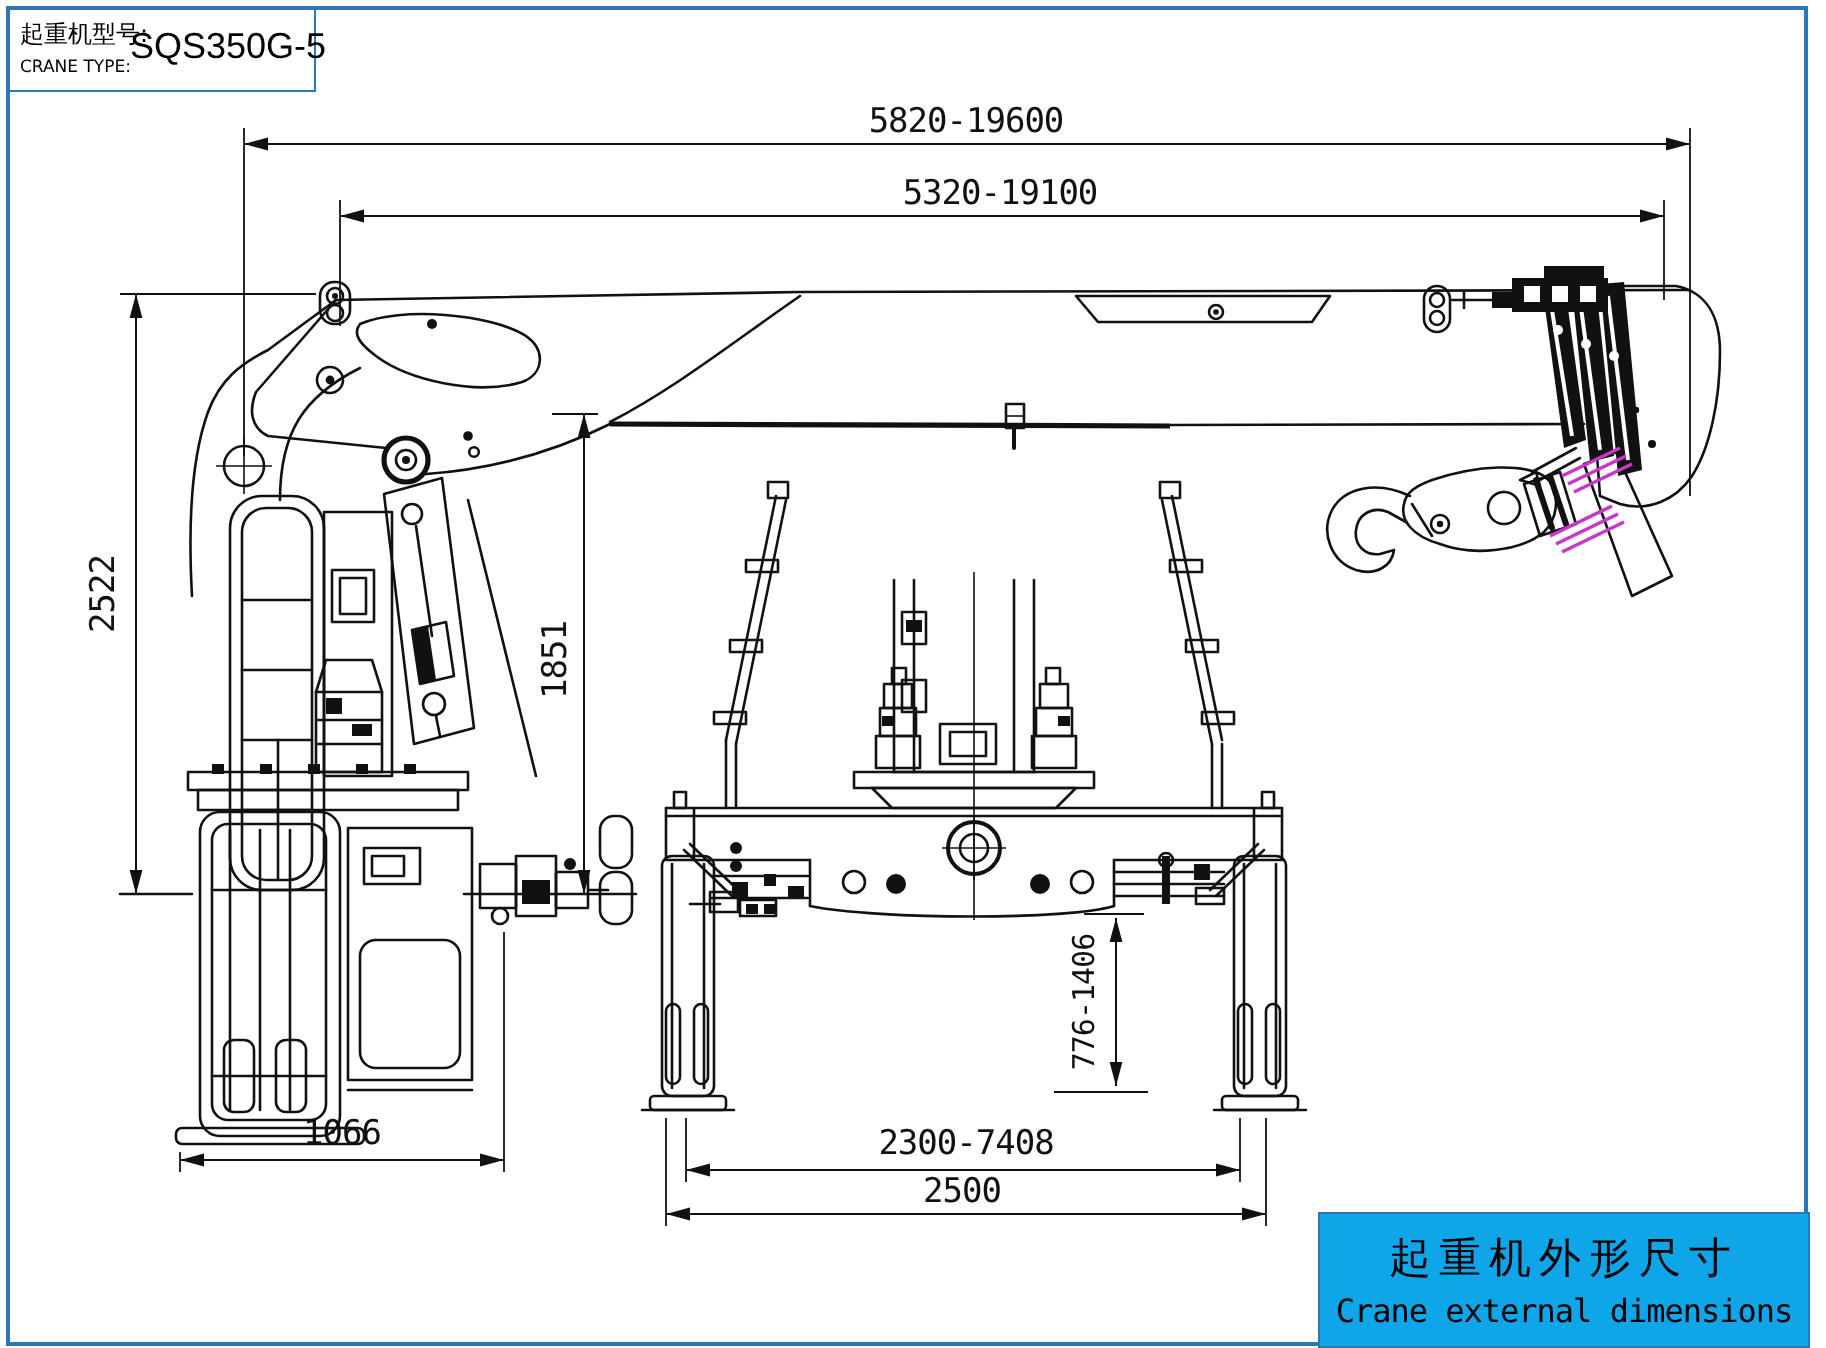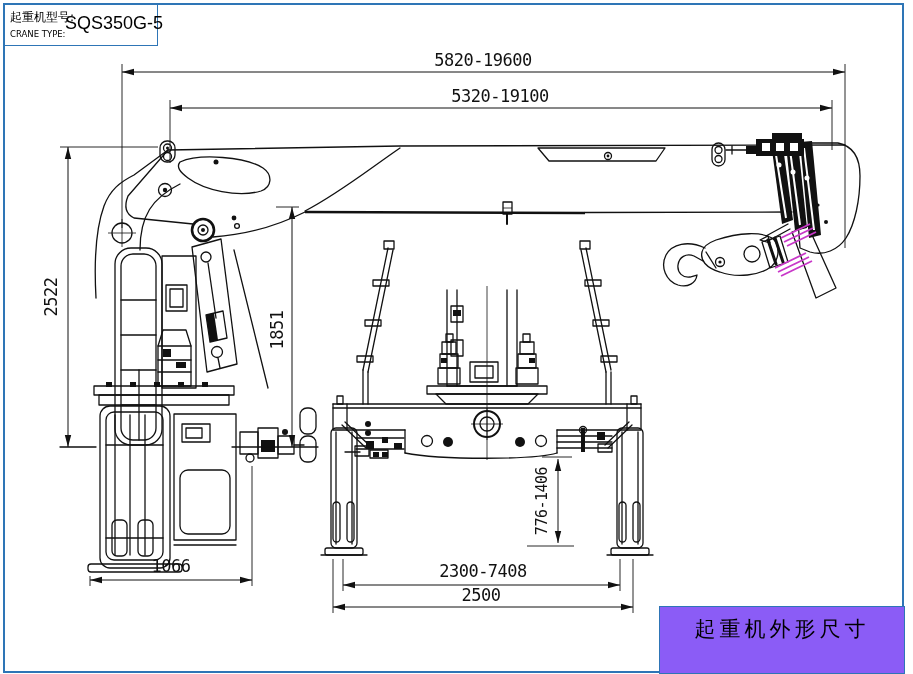--- a/index.html
+++ b/index.html
@@ -21,21 +21,21 @@
   .wht{stroke:#fff;stroke-width:2;fill:none;}
   .dl{stroke:var(--line);stroke-width:1;fill:none;}
   .ext{stroke:var(--line);stroke-width:0.9;fill:none;}
   .mag{stroke:var(--magenta);stroke-width:1.8;fill:none;}
   .title-box{position:absolute;left:4px;top:4px;width:154px;height:42px;background:#fff;
              border:1.5px solid var(--border);box-sizing:border-box;}
   .title-zh{position:absolute;left:5px;top:4px;font-size:12px;font-weight:normal;color:#000;white-space:nowrap;}
   .title-en{position:absolute;left:5px;top:24px;font-size:8.5px;font-weight:normal;color:#000;white-space:nowrap;}
   .title-val{position:absolute;left:60px;top:8px;font-size:18px;color:#000;
              font-family:Liberation Sans, sans-serif;white-space:nowrap;}
-  .caption-box{position:absolute;left:659px;top:606px;width:246px;height:68px;background:#8b5cf6;
+  .caption-box{position:absolute;left:659px;top:606px;width:246px;height:68px;background:#0ea5e9;
                border:1.5px solid var(--border);box-sizing:border-box;text-align:center;}
   .caption-zh{margin-top:8px;font-size:21px;color:#000;letter-spacing:4px;white-space:nowrap;}
   .caption-en{margin-top:3px;font-size:16px;color:#000;white-space:nowrap;
               font-family:"DejaVu Sans Mono","Liberation Mono",monospace;letter-spacing:-0.5px;}
 </style>
 </head>
 <body>
 
 <div class="page">
 
@@ -364,15 +364,16 @@
   <div class="frame"></div>
 
   <div class="title-box">
     <div class="title-zh">起重机型号:</div>
     <div class="title-en">CRANE TYPE:</div>
     <div class="title-val">SQS350G-5</div>
   </div>
 
   <div class="caption-box">
     <div class="caption-zh">起重机外形尺寸</div>
+    <div class="caption-en">Crane external dimensions</div>
   </div>
 
 </div>
 
 </body></html>

